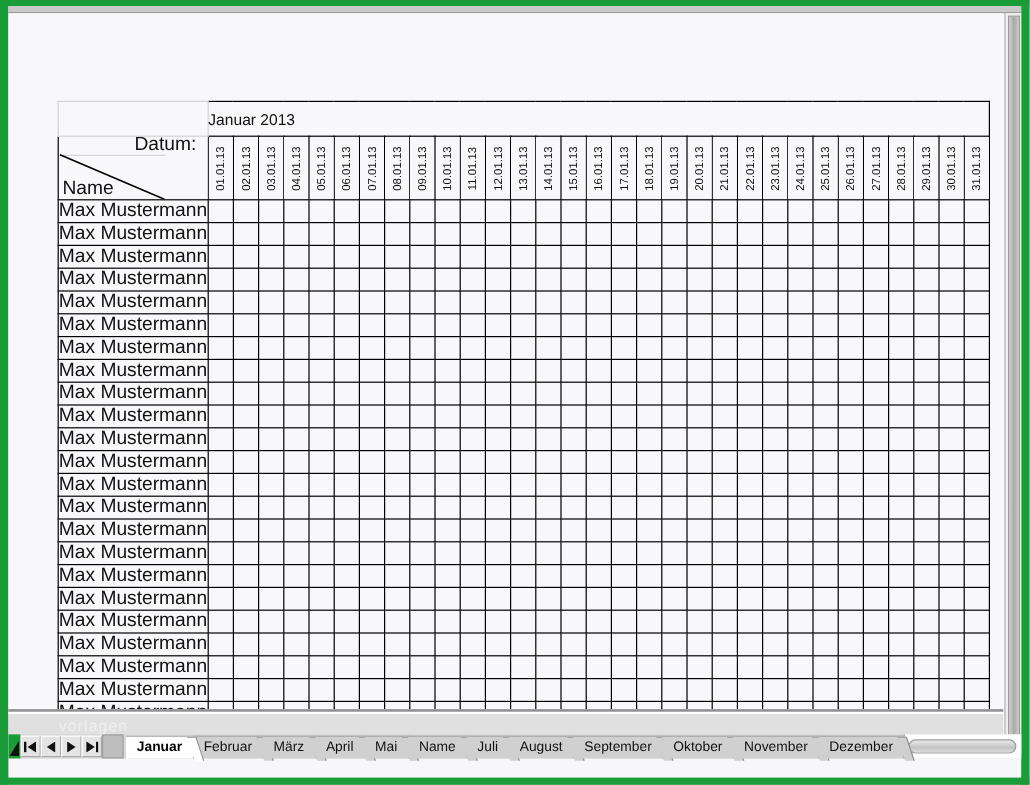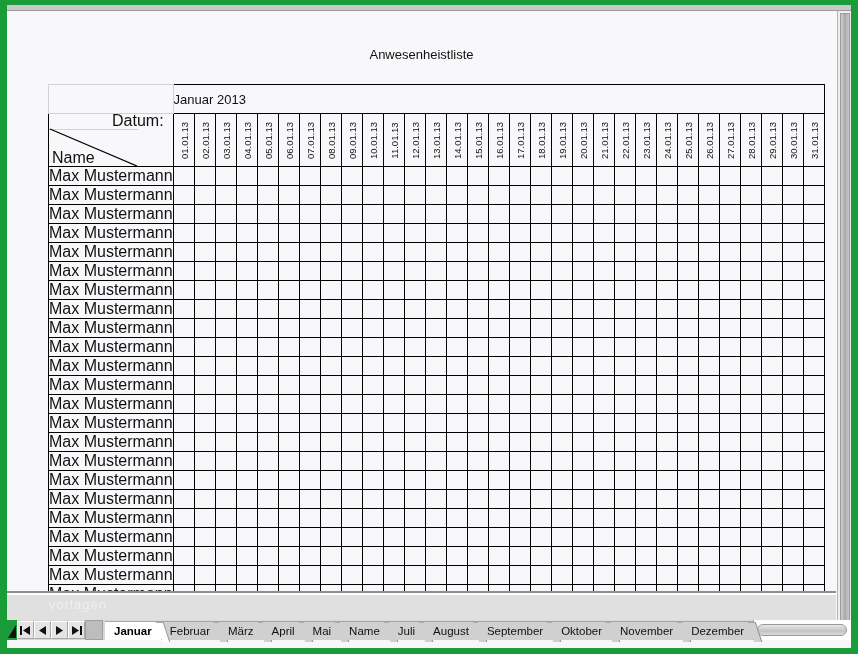--- a/index.html
+++ b/index.html
@@ -176,21 +176,21 @@
     position:absolute; left:0; top:1px; width:829px; height:1px; background:#ffffff;
   }
   .watermark {
     position:absolute; left:42px; top:4px;
     font-size:13px; color:#f2f2f2;
     letter-spacing:1px;
     opacity:.85;
   }
 
   .tabbar {
-    position:absolute; left:0; bottom:8px;
+    position:absolute; left:0; bottom:16px;
     width:844px; height:20px;
     background:#d8d8d8;
     display:flex;
     align-items:flex-end;
   }
 
   .navbtns {
     display:flex; align-items:center;
     height:20px;
     padding:0 2px 0 0;
@@ -287,21 +287,20 @@
   <div class="win">
 
     <div class="titlebar-strip"></div>
 
     <div class="vscroll">
       <div class="vscroll-track-dark"></div>
     </div>
 
     <div class="sheet">
 
-      <div class="doc-title">Anwesenheistliste</div>
 
       <div class="tbl-wrap">
         <table class="att">
           <tbody id="tbl-body">
               <tr>
                 <td class="tl-blank"></td>
                 <td class="month-cell" colspan="31">Januar 2013</td>
               </tr>
               <tr>
                 <td class="corner">

